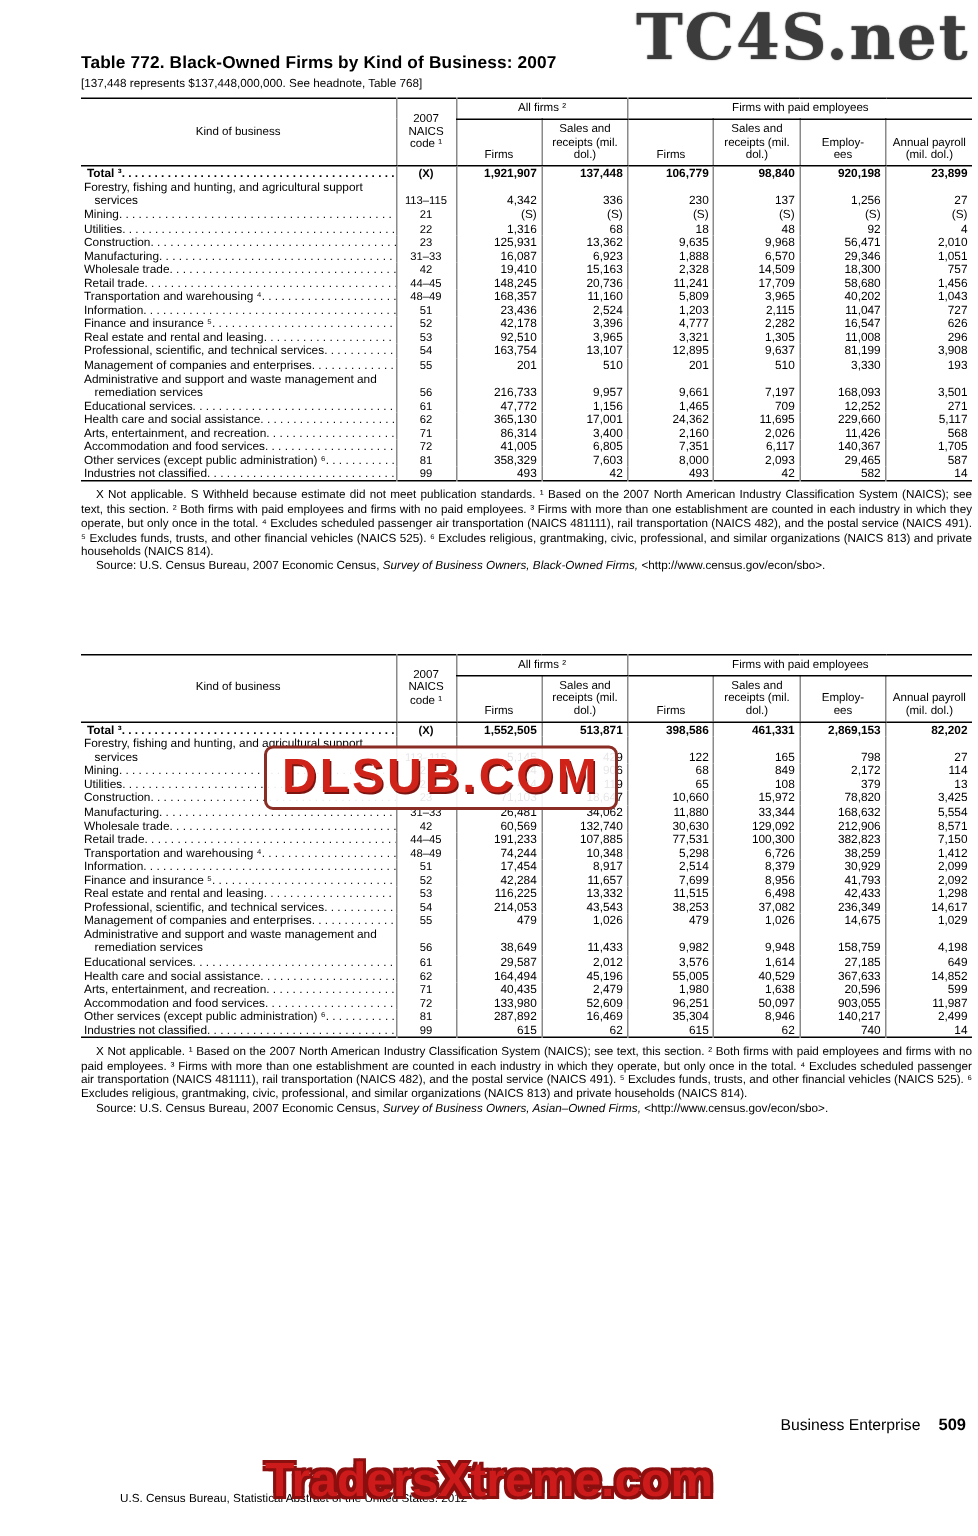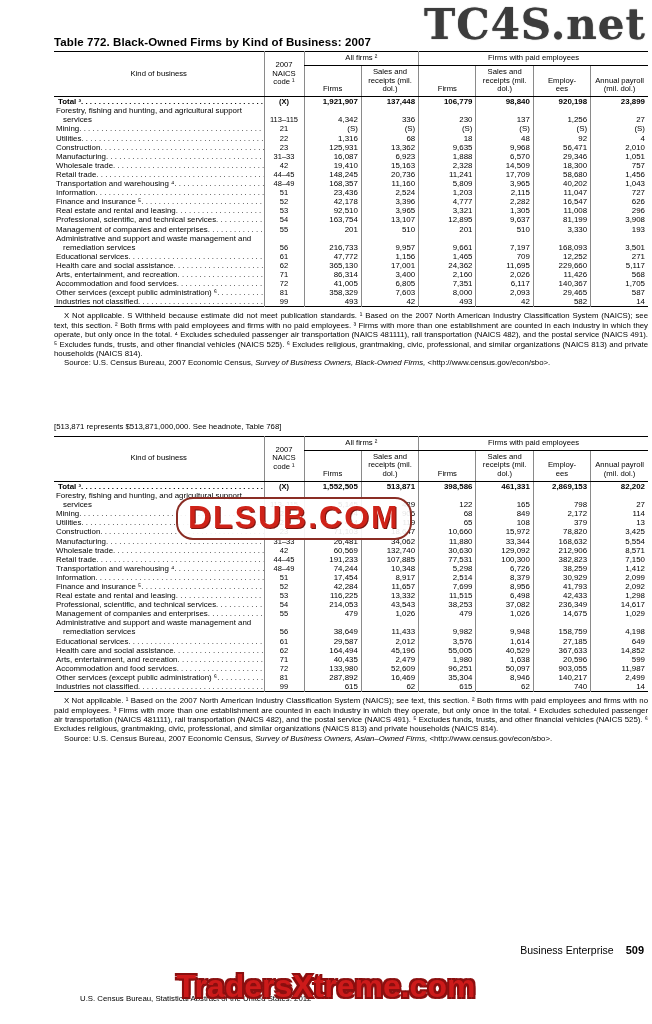--- a/index.html
+++ b/index.html
@@ -52,21 +52,21 @@
     top:0px; right:6px;
     font-family:"DejaVu Serif", serif; font-weight:bold;
     font-size:42px; color:#3c3c3c; letter-spacing:1px;
     text-shadow:0 0 1px #555;
   }
   .wm-mid {
     top:497px; left:176px;
     font-size:32px; font-weight:900; letter-spacing:2px;
     color:#cf2218;
     background:rgba(255,255,255,.9);
-    border:2px solid #8a2d24; border-radius:17px;
+    border:2px solid #8a2d24; border-radius:6px;
     padding:0 10px 2px 10px;
     text-shadow:-1px -1px 0 #fff, 1px 1px 0 #7a1410;
   }
   .wm-bottom {
     top:968px; left:50%; transform:translateX(-50%);
     font-size:32px; font-weight:bold; letter-spacing:0px;
     color:#cd1a1a;
     text-shadow:-2px -2px 0 #8b0f0f, 2px 2px 0 #8b0f0f, -2px 2px 0 #8b0f0f, 2px -2px 0 #8b0f0f, 0 0 2px #fff;
   }
 
@@ -74,20 +74,21 @@
   .footer-right b { font-size:11px; margin-left:12px; }
   .footer-bottom { position:absolute; left:54px; top:994px; font-size:7.8px; z-index:1;padding-left:26px; }
 </style>
 </head>
 <body>
 
 <div class="content">
 
   <section>
     <h2 class="tbl-title">Table 772. Black-Owned Firms by Kind of Business: 2007</h2>
+    <p class="headnote">[137,448 represents $137,448,000,000. See headnote, Table 768]</p>
     <table>
       <colgroup>
         <col class="c-label">
           <col class="c-naics">
         <col class="c-num">
           <col class="c-num">
           <col class="c-num">
           <col class="c-num">
           <col class="c-num">
           <col class="c-num">
@@ -425,21 +426,20 @@
             <td class="num vr">582</td>
             <td class="num vr">14</td>
           </tr>
         </tbody>
     </table>
     <p class="fnotes">X Not applicable. S Withheld because estimate did not meet publication standards. ¹ Based on the 2007 North American Industry Classification System (NAICS); see text, this section. ² Both firms with paid employees and firms with no paid employees. ³ Firms with more than one establishment are counted in each industry in which they operate, but only once in the total. ⁴ Excludes scheduled passenger air transportation (NAICS 481111), rail transportation (NAICS 482), and the postal service (NAICS 491). ⁵ Excludes funds, trusts, and other financial vehicles (NAICS 525). ⁶ Excludes religious, grantmaking, civic, professional, and similar organizations (NAICS 813) and private households (NAICS 814).</p>
     <p class="source"><span>Source: U.S. Census Bureau, 2007 Economic Census, </span><i>Survey of Business Owners, Black-Owned Firms,</i><span> &lt;http://www.census.gov/econ/sbo&gt;.</span></p>
   </section>
 
   <section class="section2">
-    <p class="headnote">[513,871 represents $513,871,000,000. See headnote, Table 768]</p>
     <table>
       <colgroup>
         <col class="c-label">
           <col class="c-naics">
         <col class="c-num">
           <col class="c-num">
           <col class="c-num">
           <col class="c-num">
           <col class="c-num">
           <col class="c-num">

